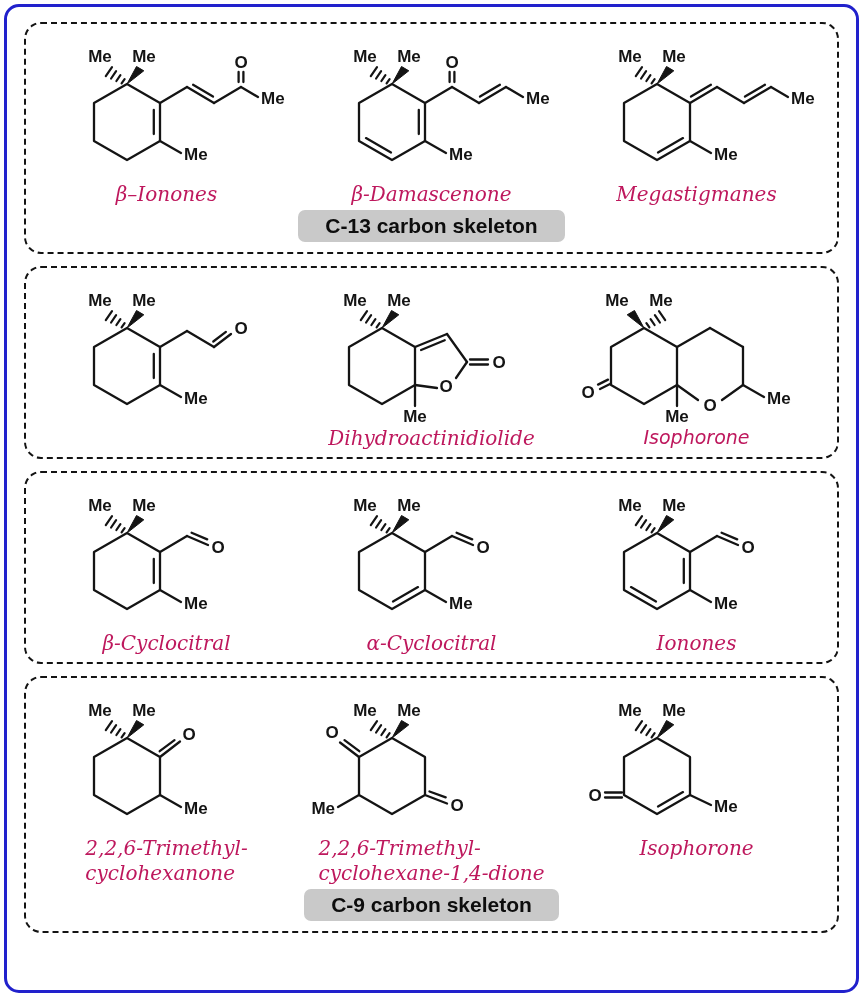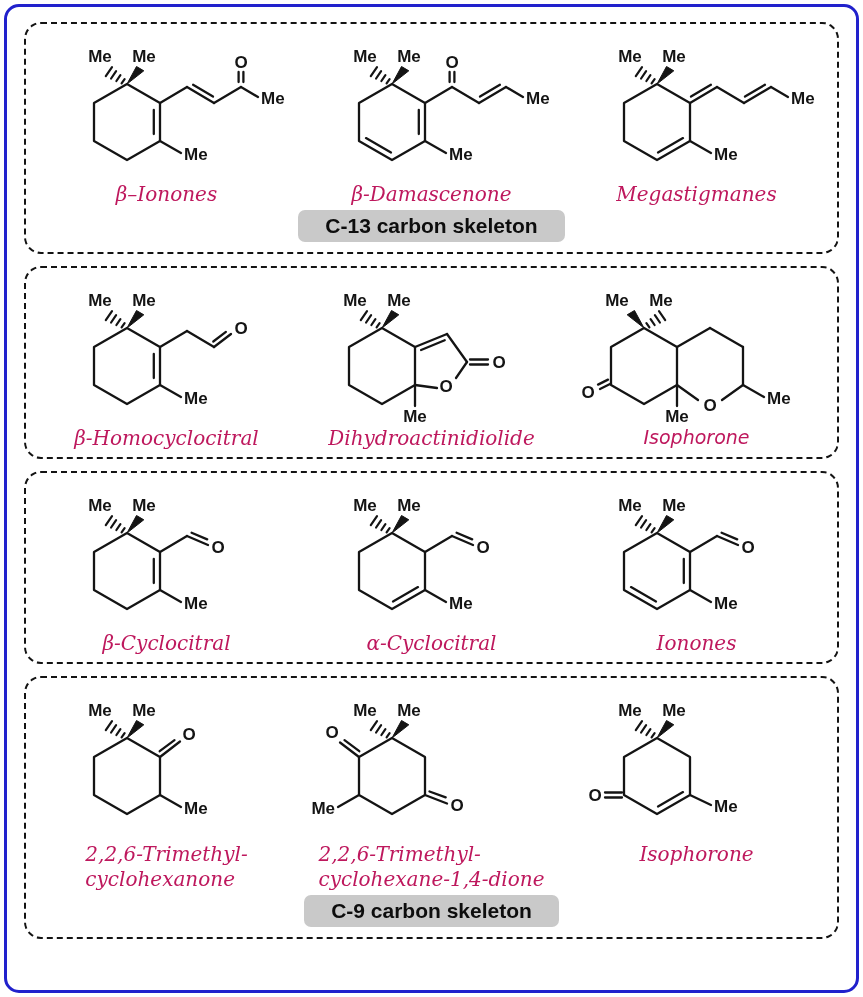--- a/index.html
+++ b/index.html
@@ -13,21 +13,21 @@
   .compound{flex:1;display:flex;flex-direction:column;align-items:center;margin:0;}
   .mol{display:block;}
   .mol line,.mol polyline,.mol polygon{stroke:#141414;stroke-width:2.3;fill:none;
         stroke-linecap:round;stroke-linejoin:round;}
   .mol text{font:bold 17px "Liberation Sans",sans-serif;fill:#141414;}
   .cap{font:italic 20px "DejaVu Serif",serif;color:#be185d;width:max-content;
        max-width:100%;margin:0 auto;text-align:left;white-space:pre-line;line-height:25px;}
   .cap.sans{font:italic 19px "DejaVu Sans",sans-serif;}
   .pill{width:max-content;margin:3px auto 4px;background:#c9c9c9;border-radius:7px;
         padding:4px 27px;font:bold 21px "Liberation Sans",sans-serif;color:#0d0d0d;}
-  .p4 .row .cap{margin-top:6px;}
+  .p4 .row .cap{margin-top:0;}
 </style>
 </head>
 <body>
 
 <svg width="0" height="0" style="position:absolute" aria-hidden="true">
   <defs>
     <g id="gem">
       <line x1="-2.4" y1="-4.9" x2="-5.4" y2="-0.6" stroke="#141414" stroke-width="2.2" stroke-linecap="round"></line>
       <line x1="-6.6" y1="-8.8" x2="-10.6" y2="-3.0" stroke="#141414" stroke-width="2.2" stroke-linecap="round"></line>
       <line x1="-10.9" y1="-12.8" x2="-15.9" y2="-5.5" stroke="#141414" stroke-width="2.2" stroke-linecap="round"></line>
@@ -129,21 +129,20 @@
             <line x1="145" y1="57" x2="172" y2="73"></line>
             <line x1="172" y1="73" x2="189" y2="60"></line>
             <line x1="171.3" y1="67.5" x2="183.9" y2="57.9"></line>
             <line x1="118" y1="111" x2="139" y2="123"></line>
           </g>
           <text x="58" y="32" text-anchor="middle">Me</text>
           <text x="102" y="32" text-anchor="middle">Me</text>
           <text x="199" y="60" text-anchor="middle">O</text>
           <text x="142" y="130" text-anchor="start">Me</text>
         </svg>
-        <figcaption class="cap">β-Homocyclocitral</figcaption>
       </figure>
 
       <figure class="compound">
         <svg class="mol" width="250" height="152" viewBox="0 0 250 152">
           <g>
             <use href="#gem" x="75" y="54"></use>
             <polygon points="75,54 108,73 108,111 75,130 42,111 42,73"></polygon>
             <line x1="108" y1="73" x2="140" y2="60"></line>
             <line x1="114.1" y1="76" x2="137.7" y2="66.3"></line>
             <line x1="140" y1="60" x2="160" y2="88"></line>

